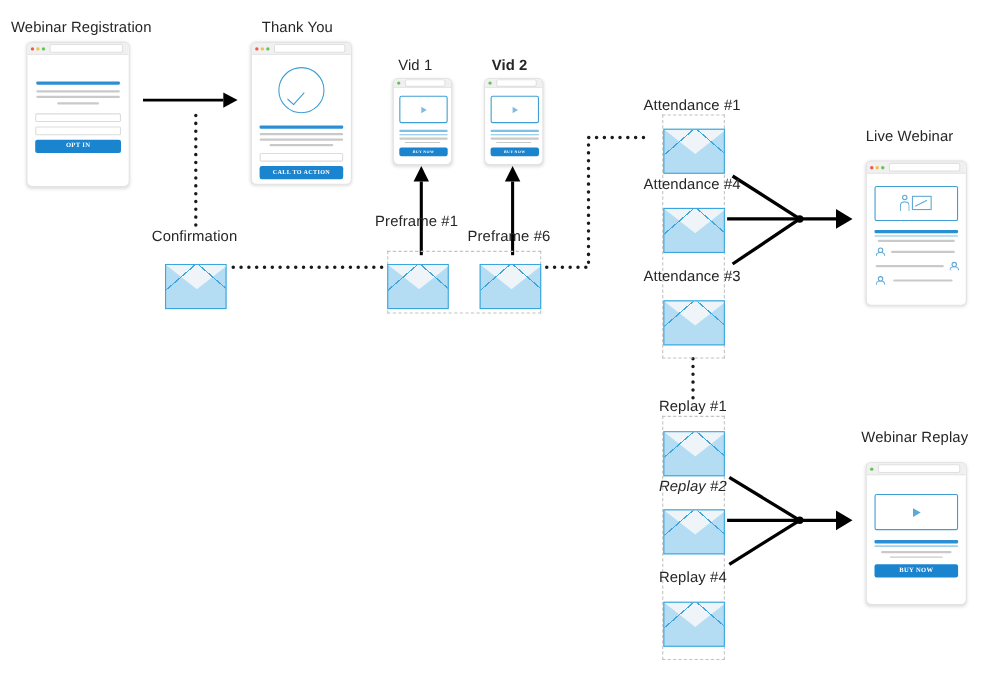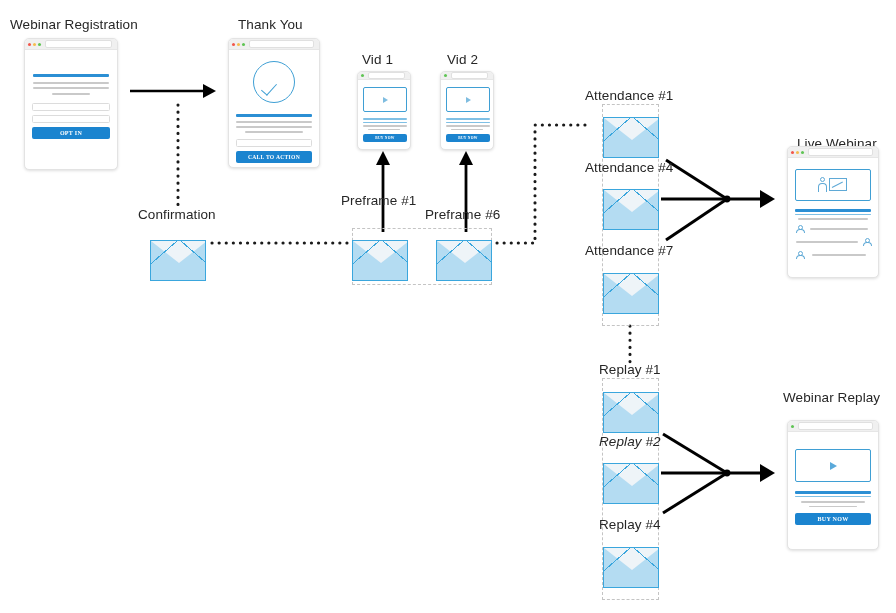--- a/index.html
+++ b/index.html
@@ -236,31 +236,31 @@
     </g>
   </svg>
 
   <div class="dashbox" style="left:352px;top:228px;width:140px;height:57px;"></div>
   <div class="dashbox" style="left:602px;top:104px;width:57px;height:222px;"></div>
   <div class="dashbox" style="left:602px;top:378px;width:57px;height:222px;"></div>
 
   <div class="lbl" style="left:10px;top:17px;">Webinar Registration</div>
   <div class="lbl" style="left:238px;top:17px;">Thank You</div>
   <div class="lbl" style="left:362px;top:52px;">Vid 1</div>
-  <div class="lbl" style="left:447px;top:52px;">Vid 2</div>
+  <div class="lbl" style="left:447px;top:52px;font-weight:bold;">Vid 2</div>
   <div class="lbl" style="left:138px;top:207px;">Confirmation</div>
   <div class="lbl" style="left:341px;top:193px;">Preframe #1</div>
   <div class="lbl" style="left:425px;top:207px;">Preframe #6</div>
   <div class="lbl" style="left:585px;top:88px;">Attendance #1</div>
   <div class="lbl" style="left:585px;top:160px;">Attendance #4</div>
-  <div class="lbl" style="left:585px;top:243px;">Attendance #7</div>
+  <div class="lbl" style="left:585px;top:243px;">Attendance #3</div>
   <div class="lbl" style="left:599px;top:362px;">Replay #1</div>
   <div class="lbl" style="left:599px;top:434px;font-style:italic;">Replay #2</div>
   <div class="lbl" style="left:599px;top:517px;">Replay #4</div>
-  <div class="lbl" style="left:787px;top:136px;margin-left:10px;">Live Webinar</div>
+  <div class="lbl" style="left:787px;top:116px;">Live Webinar</div>
   <div class="lbl" style="left:783px;top:390px;text-align:right;">Webinar Replay</div>
 
   <div class="browser" style="left:24px;top:38px;width:94px;height:132px;">
     <div class="bar">
       <div class="dots">
         <span class="dot d-r"></span>
         <span class="dot d-y"></span>
         <span class="dot d-g"></span>
       </div>
       <div class="urlbar"></div>

